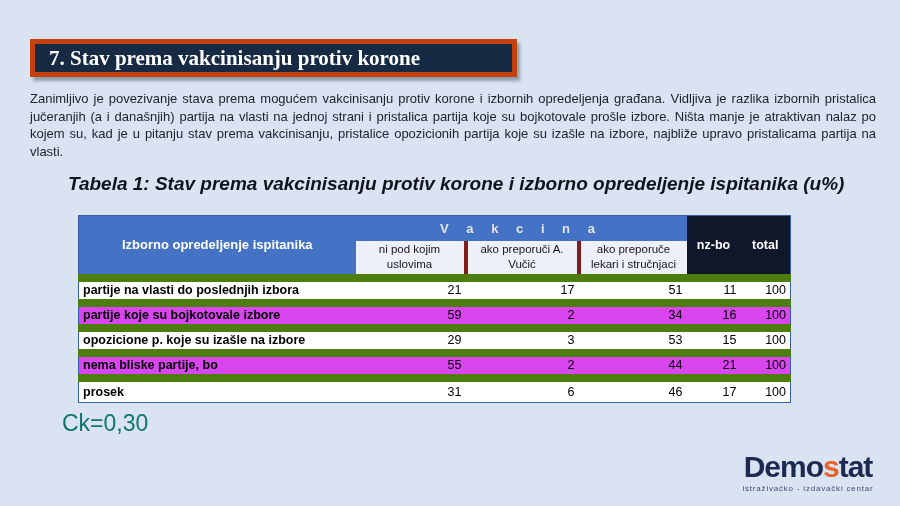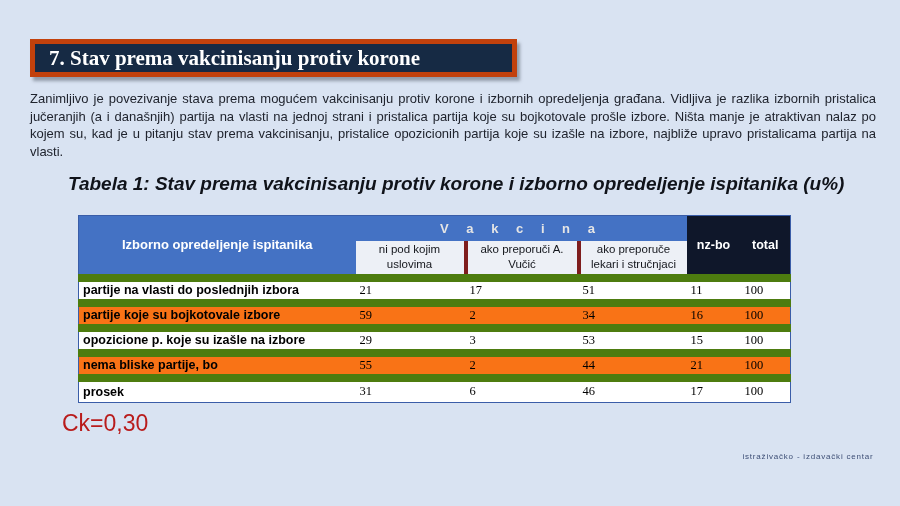--- a/index.html
+++ b/index.html
@@ -52,26 +52,26 @@
     border-left:4px solid #7f1d1d;
   }
   th.sub.first{border-left:none;}
   th.tail{
     background:#0f172a;color:#ffffff;font-weight:bold;font-size:12.5px;
     text-align:center;vertical-align:middle;padding-top:10px;
   }
   col.c2{width:110px;} col.c3{width:113px;} col.c4{width:108px;}
   col.c5{width:54px;}  col.c6{width:50px;}
   tbody td{height:25px;border-top:8px solid #4d7c0f;background:#ffffff;}
-  tbody tr.alt td{background:#f97316;}
+  tbody tr.alt td{background:#d946ef;}
   td.rlabel{font-weight:bold;text-align:left;padding-left:5px;white-space:nowrap;}
-  td.num{text-align:left;font-family:Liberation Serif, serif;}
+  td.num{text-align:right;}
   .ck-stat{
     position:absolute;left:62px;top:410px;
-    font-size:23px;color:#b91c1c;
+    font-size:23px;color:#0f766e;
   }
   .logo{
     position:absolute;right:23px;top:451px;width:138px;text-align:center;
   }
   .logo .wordmark{
     font-weight:bold;font-size:30px;letter-spacing:-1px;color:#1c2a52;
     line-height:32px;white-space:nowrap;
   }
   .logo .wordmark .accent{color:#e8622a;}
   .logo .subtitle{
@@ -154,14 +154,15 @@
         <td class="num">17</td>
         <td class="num">100</td>
       </tr>
     </tbody>
   </table>
 </div>
 
 <div class="ck-stat">Ck=0,30</div>
 
 <div class="logo">
+  <div class="wordmark"><span>Demo</span><span class="accent">s</span><span>tat</span></div>
   <div class="subtitle">istraživačko - izdavački centar</div>
 </div>
 
 </body></html>

